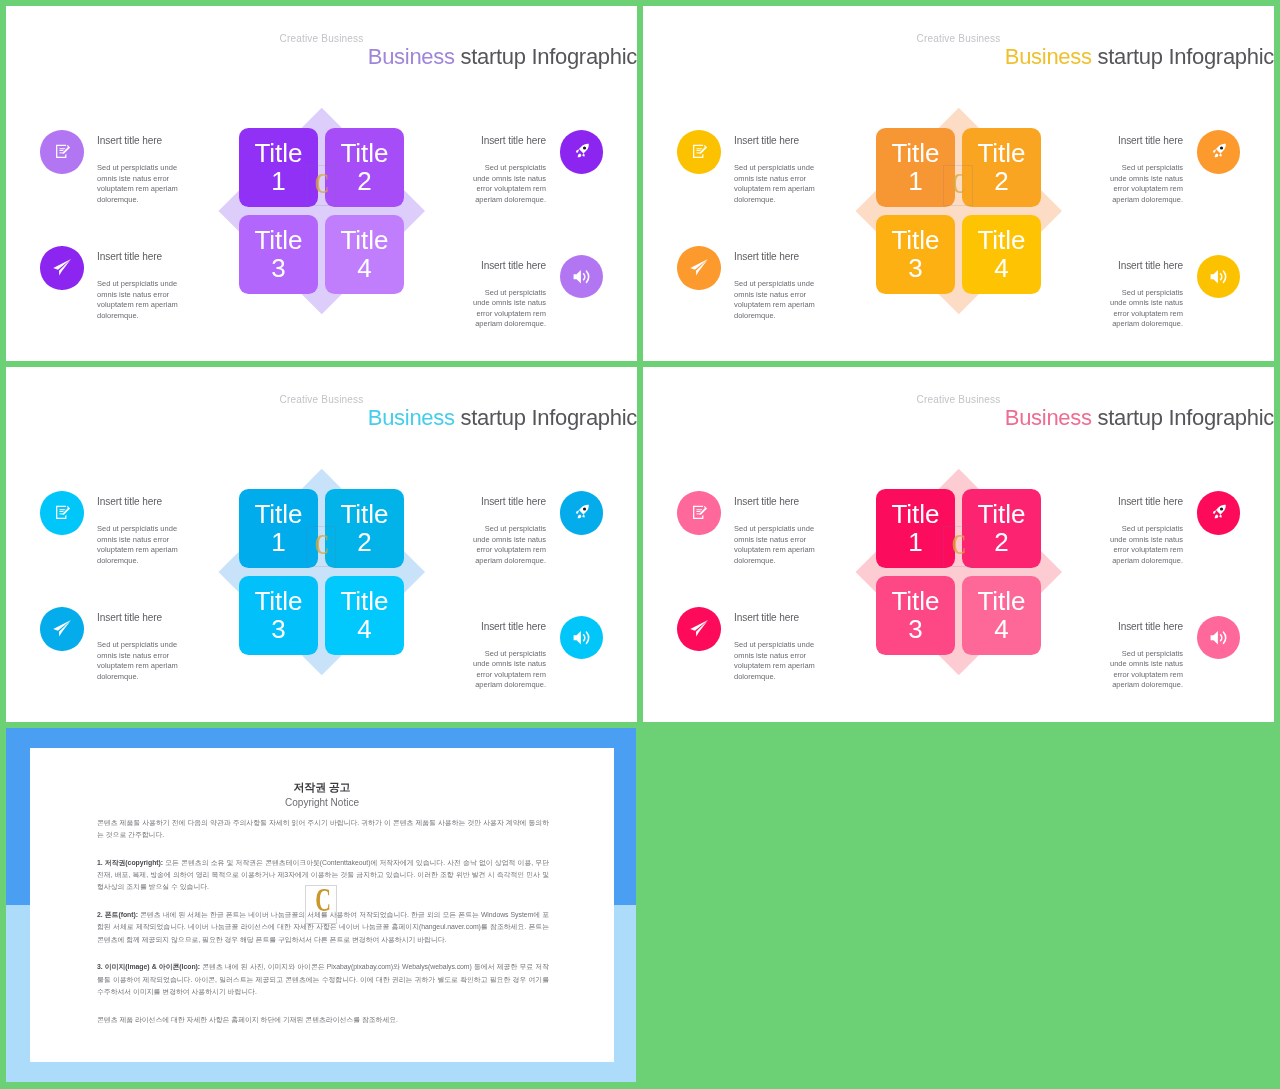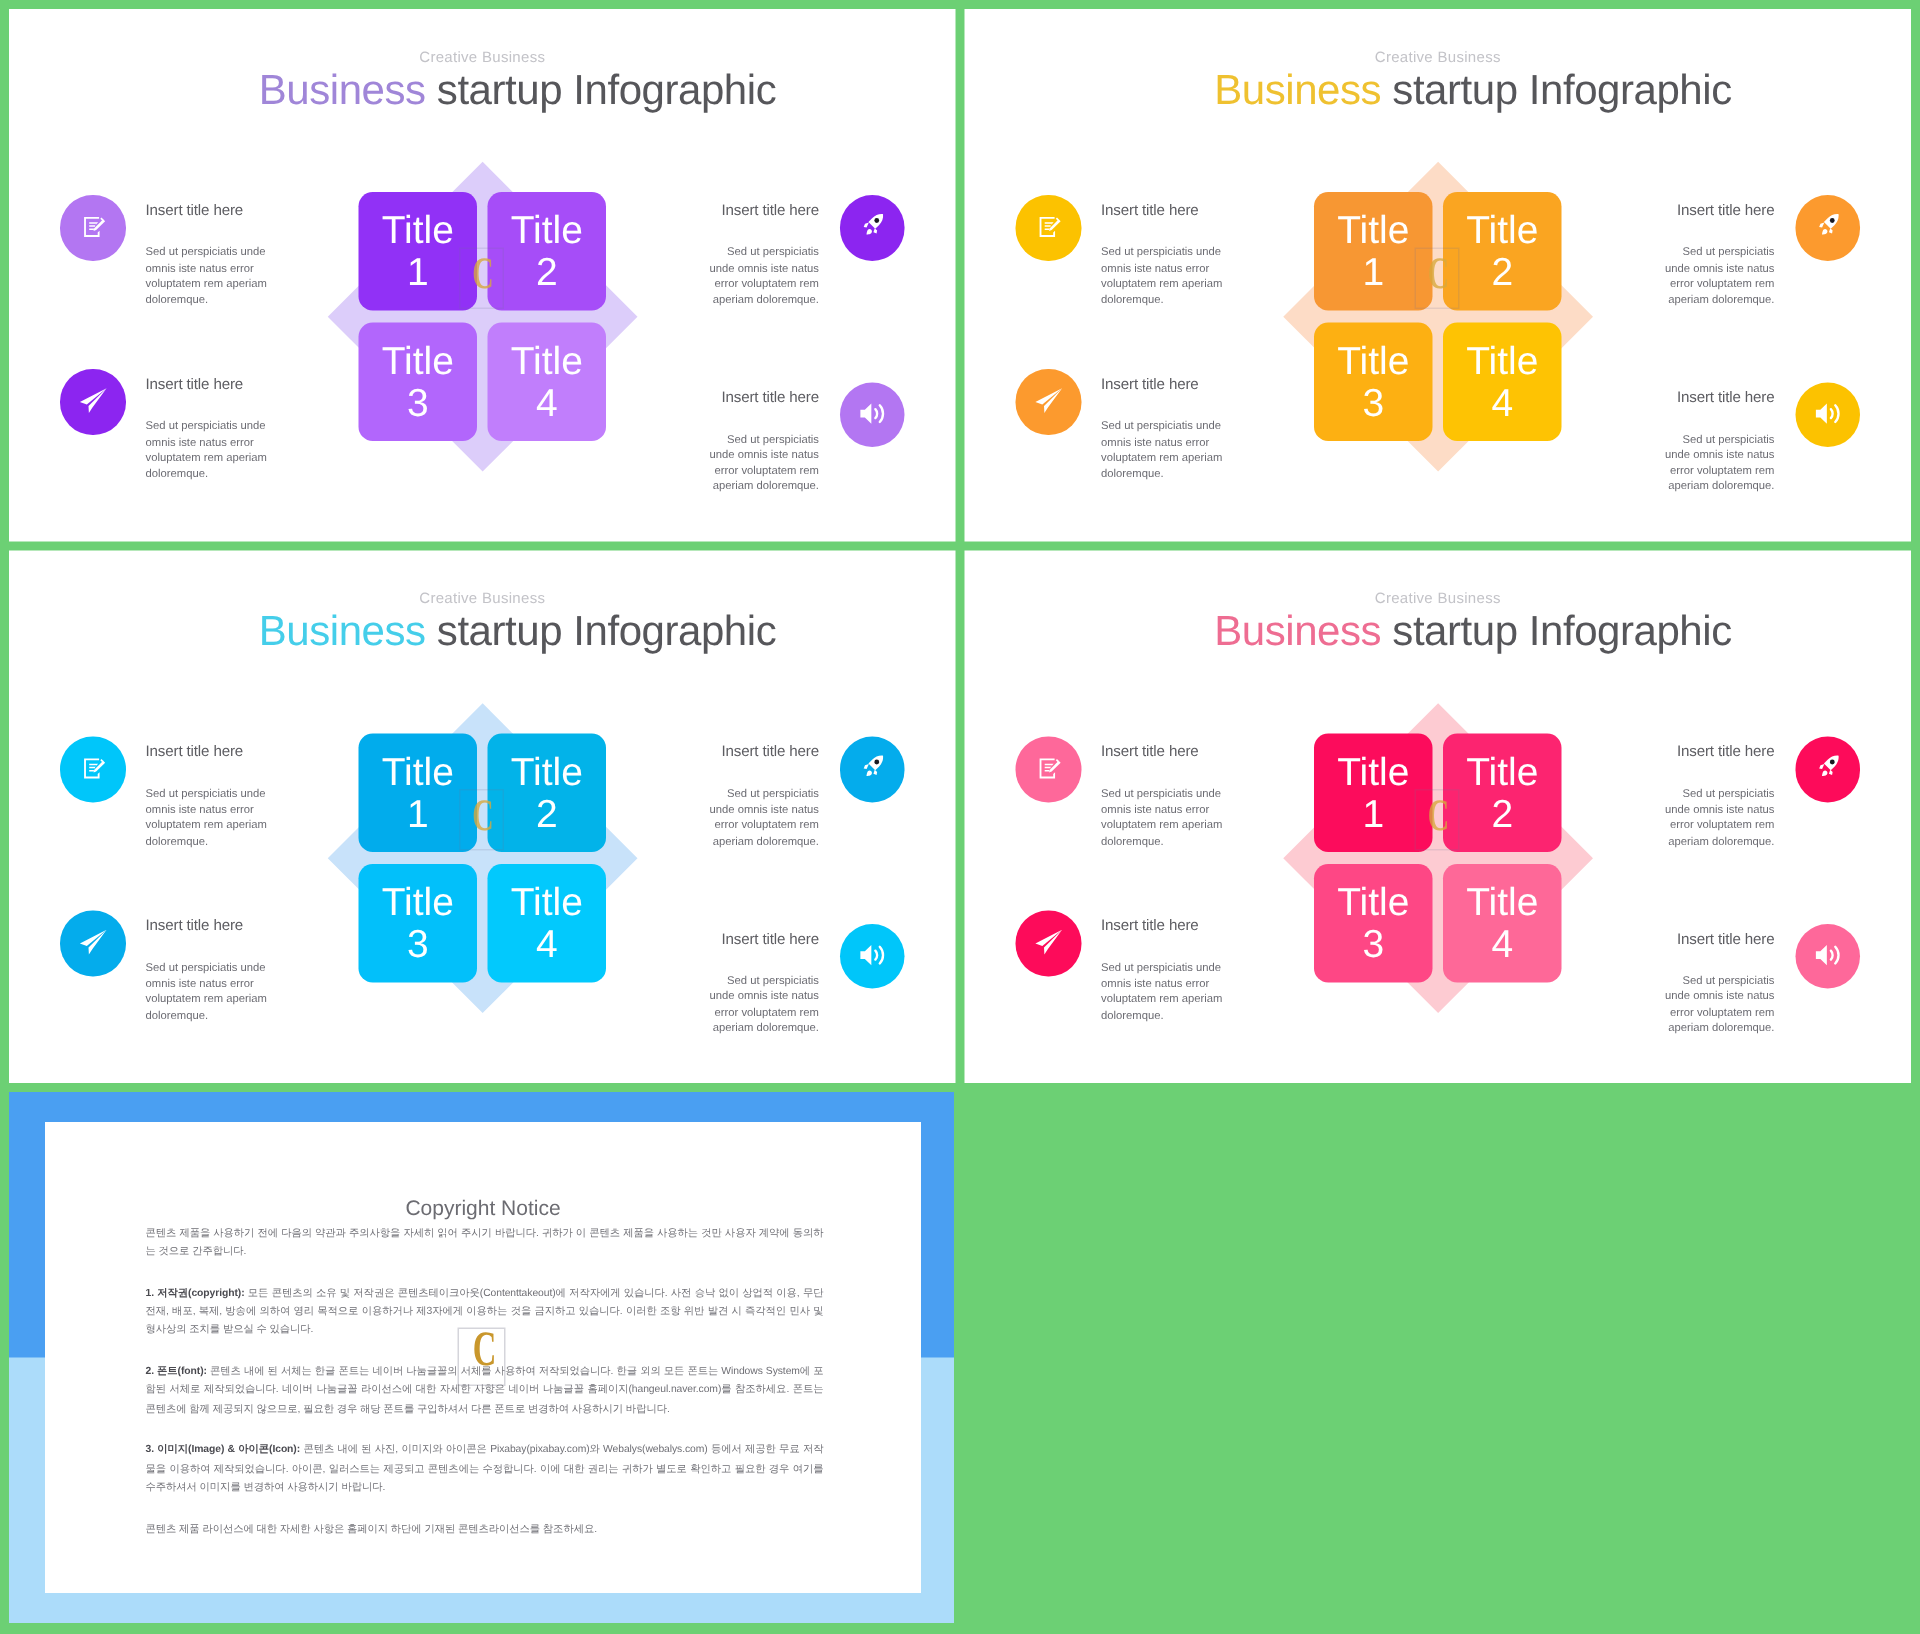--- a/index.html
+++ b/index.html
@@ -4,21 +4,21 @@
 <style>
   html,body{margin:0;padding:0;}
   body{width:1280px;height:1089px;background:#6CD074;font-family:"Liberation Sans",sans-serif;overflow:hidden;position:relative;}
   .slide{position:absolute;background:#fff;overflow:hidden;}
   .slide.info{width:631px;height:355px;}
   .pos-1{left:6px;top:6px;}
   .pos-2{left:643px;top:6px;}
   .pos-3{left:6px;top:367px;}
   .pos-4{left:643px;top:367px;}
   .eyebrow{position:absolute;left:0;right:0;top:28px;text-align:center;font-size:10px;color:#c3c3c8;letter-spacing:.2px;line-height:1;}
-  .title{position:absolute;left:0;right:0;top:39.6px;text-align:center;font-size:28px;color:#56565a;font-weight:400;letter-spacing:-.3px;white-space:nowrap;line-height:1;padding-left:47px;}
+  .title{position:absolute;left:0;right:0;top:39.6px;text-align:right;font-size:22px;color:#56565a;font-weight:400;letter-spacing:-.3px;white-space:nowrap;line-height:1;padding-left:47px;}
   .diamond{position:absolute;left:243.2px;top:131.7px;width:145.5px;height:145.5px;transform:rotate(45deg);}
   .tiles{position:absolute;left:233px;top:122px;width:165px;height:166px;}
   .tile{position:absolute;width:79px;height:79px;border-radius:9.5px;color:#fff;display:flex;flex-direction:column;align-items:center;justify-content:center;font-size:26px;line-height:27.7px;letter-spacing:0;}
   .tp1{left:0;top:0}.tp2{left:86px;top:0}.tp3{left:0;top:87px}.tp4{left:86px;top:87px}
   .wm{position:absolute;left:299.8px;top:158.6px;width:30px;height:41.4px;box-sizing:border-box;border:1px solid rgba(110,110,150,.16);z-index:5;}
   .wm .wl{position:absolute;left:1.5px;right:-1.5px;top:2.5px;text-align:center;font-family:"Liberation Serif",serif;font-weight:700;font-size:30px;color:#d8a93c;line-height:1;opacity:.78;transform:scaleX(.66);}
   .item{position:absolute;height:90px;}
   .item .circ{position:absolute;width:43.5px;height:43.5px;border-radius:50%;top:0;display:flex;align-items:center;justify-content:center;}
   .item .txt{position:absolute;top:6px;}
   .item .ttl{font-size:10.1px;font-weight:400;color:#5d5d62;line-height:1;letter-spacing:-.1px;}
@@ -32,21 +32,21 @@
   .ip-0{left:34px;top:124px;}
   .ip-1{left:34px;top:240px;}
   .ip-2{right:34px;top:124px;}
   .ip-3{right:34px;top:248.5px;}
   
   #slide5{left:6px;top:728px;width:630px;height:354px;background:#ACDCFA;}
   #slide5 .topband{position:absolute;left:0;top:0;width:100%;height:176.5px;background:#4A9FF2;}
   #slide5 .paper{position:absolute;left:24px;top:19.5px;width:584px;height:314.5px;background:#fff;}
   .cw{position:absolute;left:0;right:0;text-align:center;}
   #cpt-ko{top:34px;font-size:11px;font-weight:700;color:#3b3b3f;letter-spacing:-.2px;line-height:1;}
-  #cpt-en{top:50.5px;font-size:14px;color:#6c6c72;letter-spacing:0;line-height:1;}
+  #cpt-en{top:50.5px;font-size:10px;color:#6c6c72;letter-spacing:0;line-height:1;}
   #slide5 .cbody{position:absolute;z-index:1;left:67px;top:69px;width:452px;font-size:6.9px;line-height:12.4px;color:#6f6f75;text-align:justify;letter-spacing:-.05px;}
   #slide5 .cbody p{margin:0 0 15.2px;}
   #slide5 .cbody b{font-weight:700;color:#4a4a50;}
   #wm5{position:absolute;left:275.4px;top:137.3px;width:32px;height:38.9px;box-sizing:border-box;border:1px solid rgba(150,150,165,.4);background:rgba(255,255,255,.72);z-index:0;}
   #wm5 .wl{position:absolute;left:1.5px;right:-1.5px;top:-1.5px;text-align:center;font-family:"Liberation Serif",serif;font-weight:700;font-size:33px;color:#c9972c;line-height:1;transform:scaleX(.66);}
 </style>
 </head>
 <body>
 
 <div id="page-bg" style="position: absolute; inset: 0px; z-index: -1; background: rgb(108, 208, 116);"></div>
@@ -366,20 +366,21 @@
       </div>
     <div class="txt">
         <div class="ttl">Insert title here</div>
         <div class="bdy">Sed ut perspiciatis unde omnis iste natus error voluptatem rem aperiam doloremque.</div>
       </div>
   </div>
 </div>
 <div class="slide" id="slide5" style="background: rgb(172, 220, 250);">
   <div class="topband" style="background: rgb(74, 159, 242);"></div>
   <div class="paper" style="background: rgb(255, 255, 255);">
+    <div class="cw" id="cpt-ko">저작권 공고</div>
     <div class="cw" id="cpt-en">Copyright Notice</div>
     <div class="cbody">
       <p><span>콘텐츠 제품을 사용하기 전에 다음의 약관과 주의사항을 자세히 읽어 주시기 바랍니다. 귀하가 이 콘텐츠 제품을 사용하는 것만 사용자 계약에 동의하는 것으로 간주합니다.</span></p>
       <p><b>1. 저작권(copyright):</b><span> 모든 콘텐츠의 소유 및 저작권은 콘텐츠테이크아웃(Contenttakeout)에 저작자에게 있습니다. 사전 승낙 없이 상업적 이용, 무단전재, 배포, 복제, 방송에 의하여 영리 목적으로 이용하거나 제3자에게 이용하는 것을 금지하고 있습니다. 이러한 조항 위반 발견 시 즉각적인 민사 및 형사상의 조치를 받으실 수 있습니다.</span></p>
       <p><b>2. 폰트(font):</b><span> 콘텐츠 내에 된 서체는 한글 폰트는 네이버 나눔글꼴의 서체를 사용하여 저작되었습니다. 한글 외의 모든 폰트는 Windows System에 포함된 서체로 제작되었습니다. 네이버 나눔글꼴 라이선스에 대한 자세한 사항은 네이버 나눔글꼴 홈페이지(hangeul.naver.com)를 참조하세요. 폰트는 콘텐츠에 함께 제공되지 않으므로, 필요한 경우 해당 폰트를 구입하셔서 다른 폰트로 변경하여 사용하시기 바랍니다.</span></p>
       <p><b>3. 이미지(Image) &amp; 아이콘(Icon):</b><span> 콘텐츠 내에 된 사진, 이미지와 아이콘은 Pixabay(pixabay.com)와 Webalys(webalys.com) 등에서 제공한 무료 저작물을 이용하여 제작되었습니다. 아이콘, 일러스트는 제공되고 콘텐츠에는 수정합니다. 이에 대한 권리는 귀하가 별도로 확인하고 필요한 경우 여기를 수주하셔서 이미지를 변경하여 사용하시기 바랍니다.</span></p>
       <p><span>콘텐츠 제품 라이선스에 대한 자세한 사항은 홈페이지 하단에 기재된 콘텐츠라이선스를 참조하세요.</span></p>
     </div>
     <div id="wm5">
         <div class="wl">C</div>

